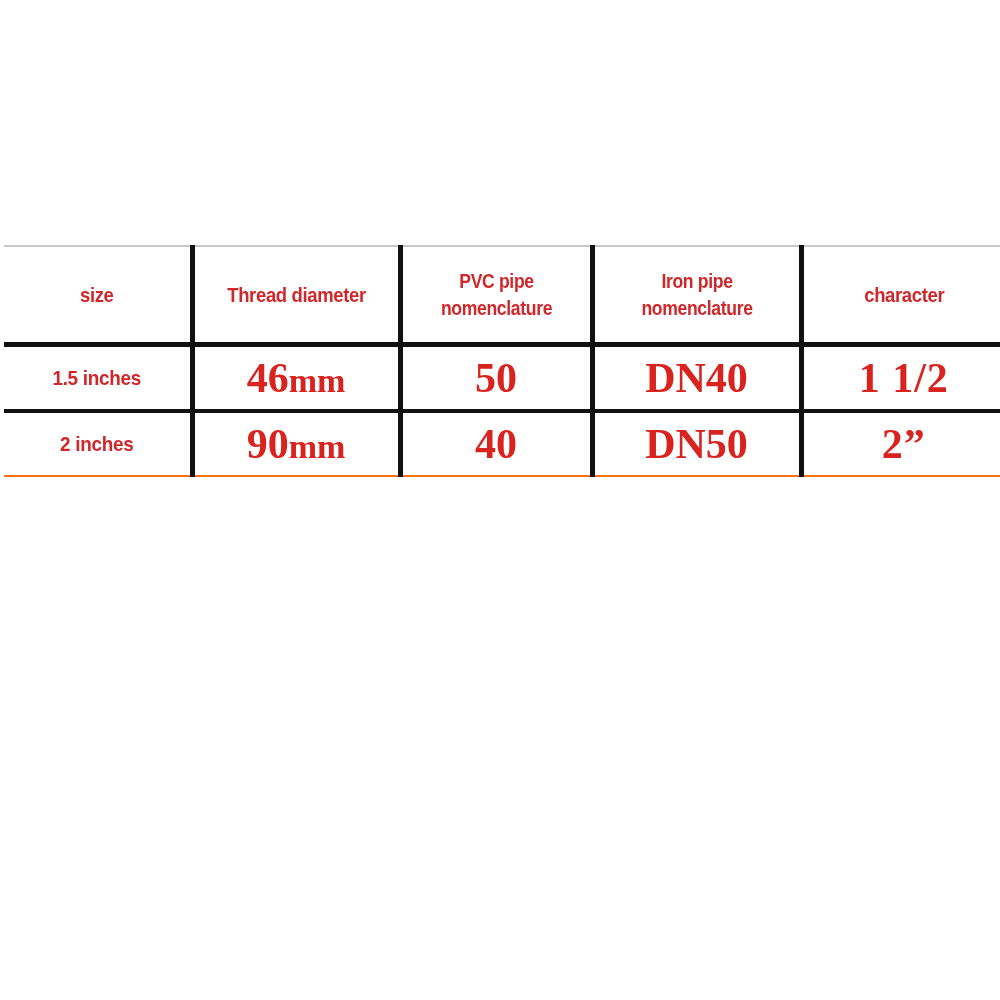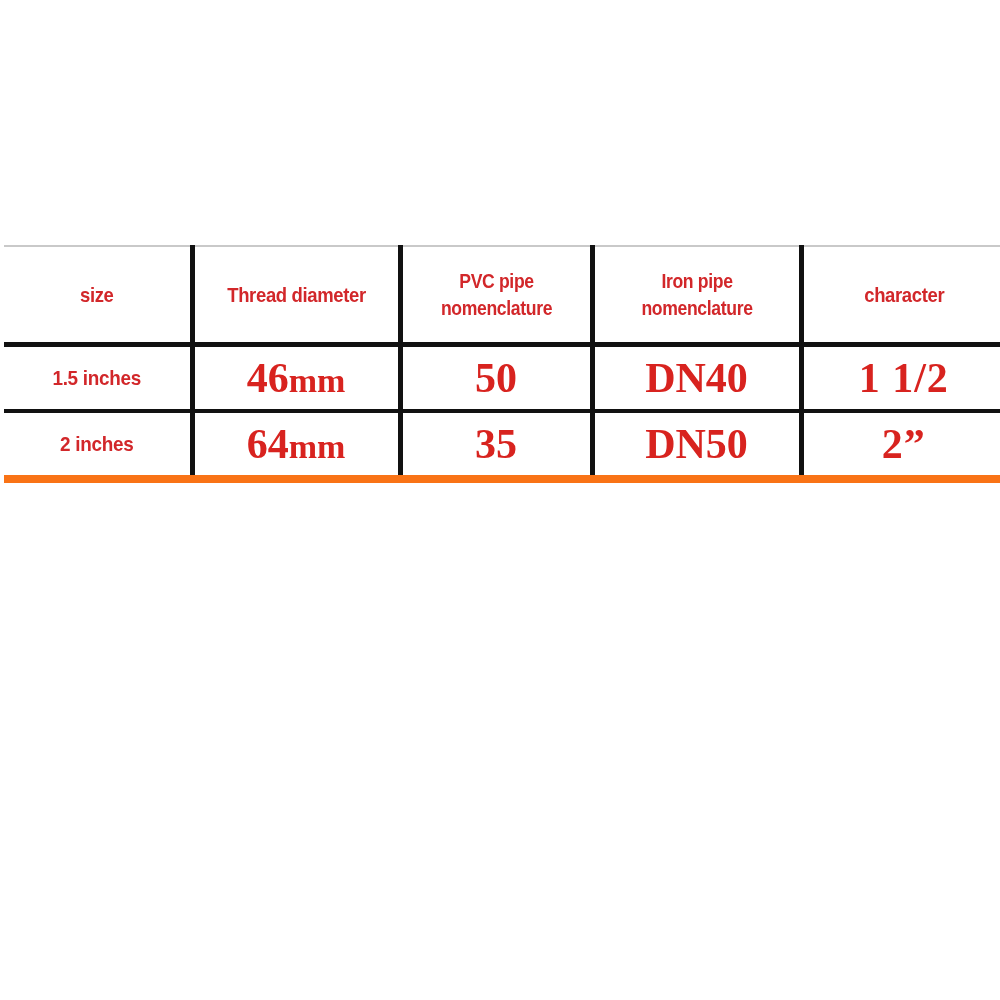--- a/index.html
+++ b/index.html
@@ -56,21 +56,21 @@
   #spec-table tr > :last-child  { border-right: 0; }
 
   
   #spec-table thead th {
     height: 95px;
     border-top: 2px solid #c9c9c9;
     border-bottom: 5px solid #111111;
   }
 
   #spec-table tbody td { height: 62px; }
-  #spec-table tbody tr:last-child td { border-bottom: 8px solid #f97316; }
+  #spec-table tbody tr:last-child td { border-bottom: 2px solid #f97316; }
 
   .hdr-text {
     display: block;
     color: #d2272a;
     font-family: "Liberation Sans", sans-serif;
     font-size: 21px;
     font-weight: 700;
     line-height: 1.32;
     letter-spacing: -0.4px;
     transform: scaleX(0.88);
@@ -151,24 +151,24 @@
           </td>
         <td>
             <span class="val char">1  1/2</span>
           </td>
       </tr>
       <tr>
         <td>
             <span class="row-label">2 inches</span>
           </td>
         <td>
-            <span class="val"><span>64</span><span class="unit">mm</span></span>
+            <span class="val"><span>90</span><span class="unit">mm</span></span>
           </td>
         <td>
-            <span class="val">35</span>
+            <span class="val">40</span>
           </td>
         <td>
             <span class="val">DN50</span>
           </td>
         <td>
             <span class="val char">2”</span>
           </td>
       </tr>
     </tbody>
   </table>

